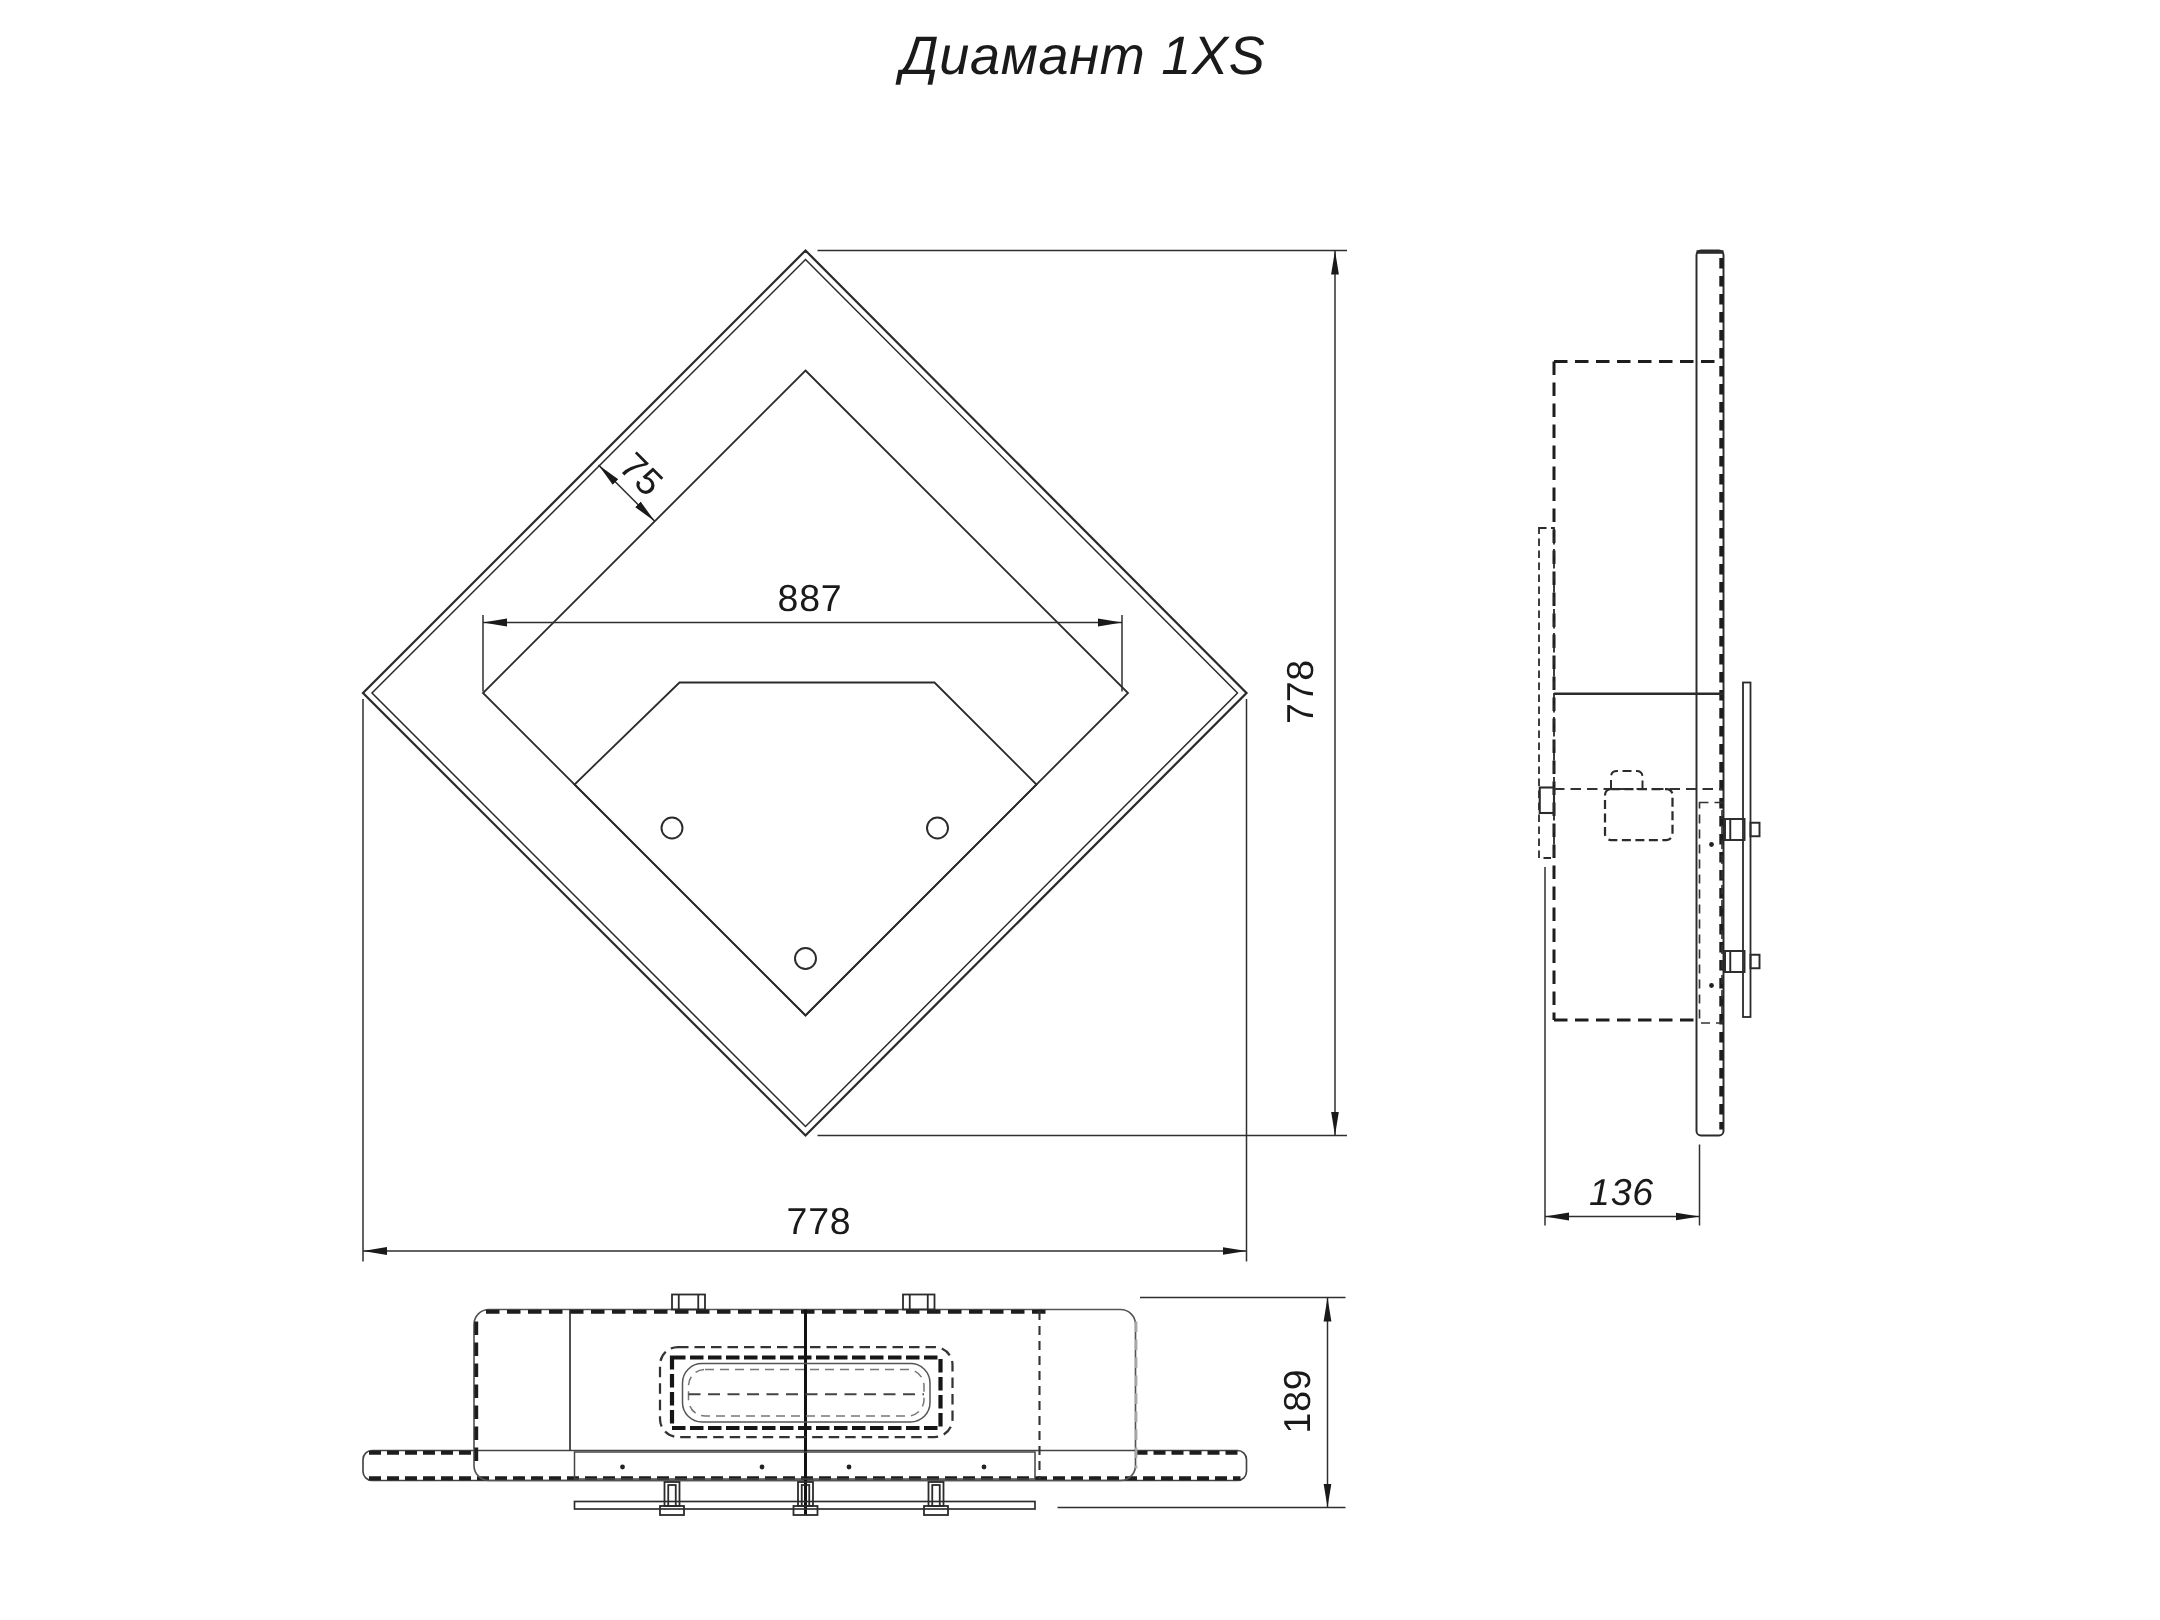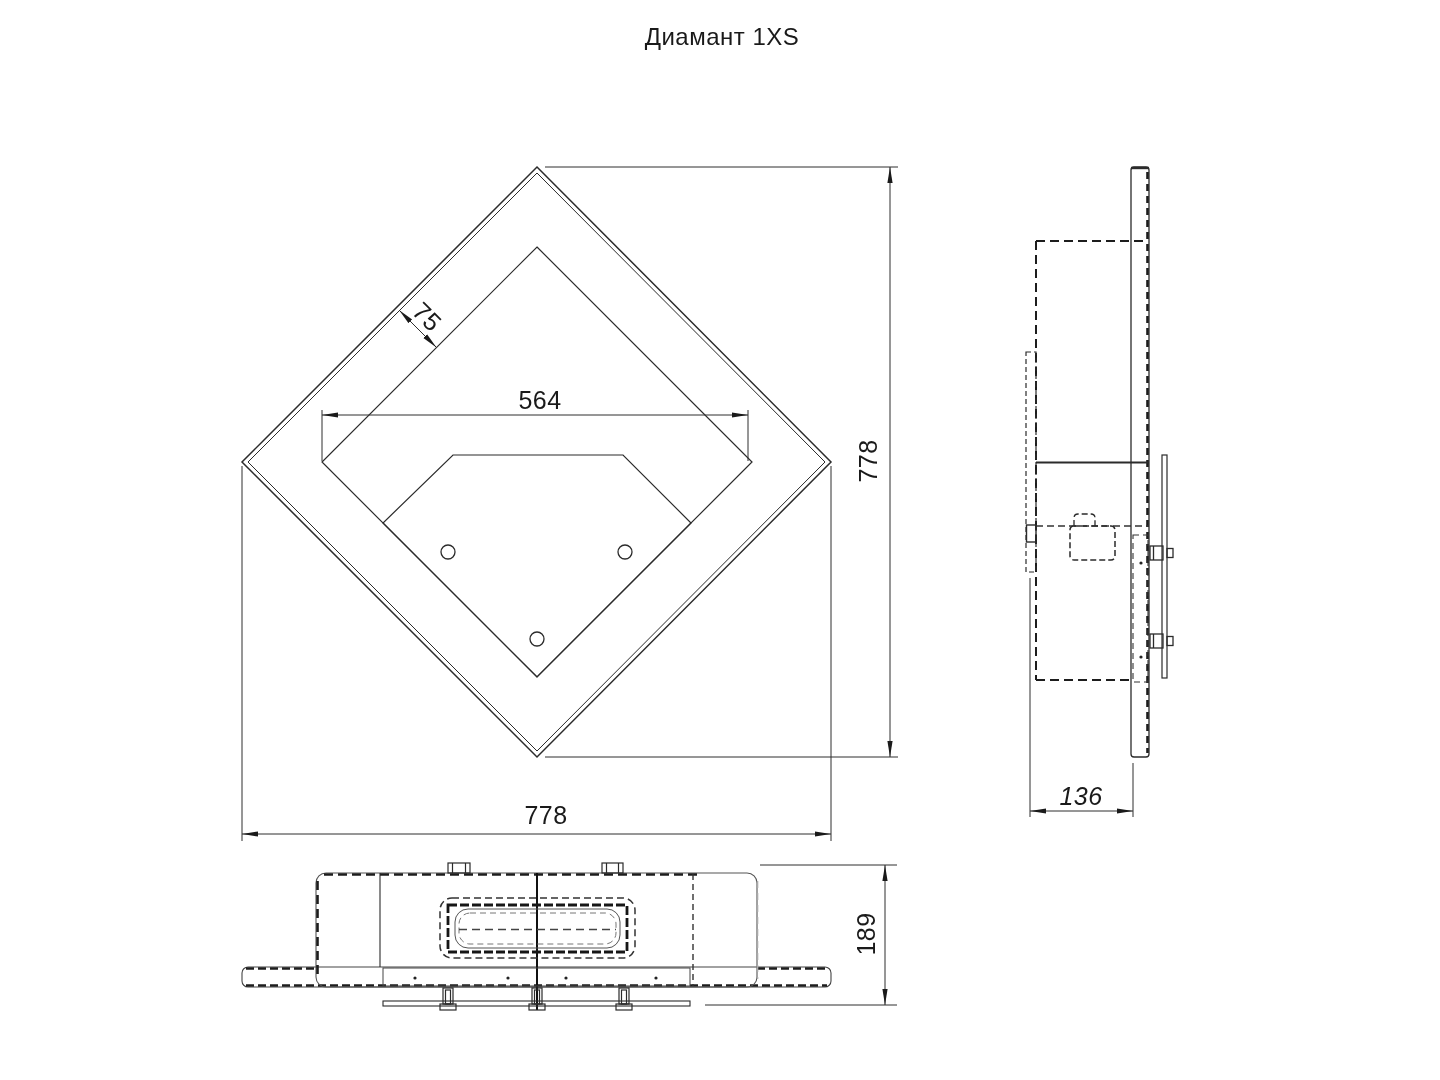--- a/index.html
+++ b/index.html
@@ -1,21 +1,21 @@
 <!DOCTYPE html>
 <html><head>
 <meta charset="utf-8">
 <style>
   html,body{margin:0;padding:0;background:#fff;}
   #sheet{position:relative;width:1440px;height:1080px;background:#ffffff;overflow:hidden;
          font-family:"Liberation Sans", sans-serif;}
   #sheet svg{position:absolute;left:0;top:0;}
   .lbl{position:absolute;color:#1a1a1a;font-size:25px;white-space:nowrap;
        transform:translate(-50%,-50%);letter-spacing:0.5px;}
-  .lbl.title{font-size:24px;}
+  .lbl.title{font-size:36px;font-style:italic;}
   .lbl.rot90{transform:translate(-50%,-50%) rotate(-90deg);}
   .lbl.rot45{transform:translate(-50%,-50%) rotate(45deg);}
 </style>
 </head>
 <body>
 
 <div id="sheet">
 
 <svg width="1440" height="1080" viewBox="0 0 1440 1080">
   <defs>
@@ -139,21 +139,21 @@
     <line x1="760" y1="865" x2="897" y2="865"></line>
     <line x1="705" y1="1005" x2="897" y2="1005"></line>
     <line x1="885" y1="865" x2="885" y2="1005" marker-start="url(#arrS)" marker-end="url(#arr)"></line>
   </g>
 </svg>
 
 <div class="lbl title" style="left:722px;top:37px;">Диамант 1XS</div>
 
 <div class="lbl rot45" style="left:427px;top:317px;">75</div>
 
-<div class="lbl" style="left:540px;top:400px;">564</div>
+<div class="lbl" style="left:540px;top:400px;">887</div>
 
 <div class="lbl" style="left:546px;top:815px;">778</div>
 
 <div class="lbl rot90" style="left:868px;top:461px;">778</div>
 
 <div class="lbl" style="left:1081px;top:796px;font-style:italic;">136</div>
 
 <div class="lbl rot90" style="left:866px;top:934px;">189</div>
 
 </div>

